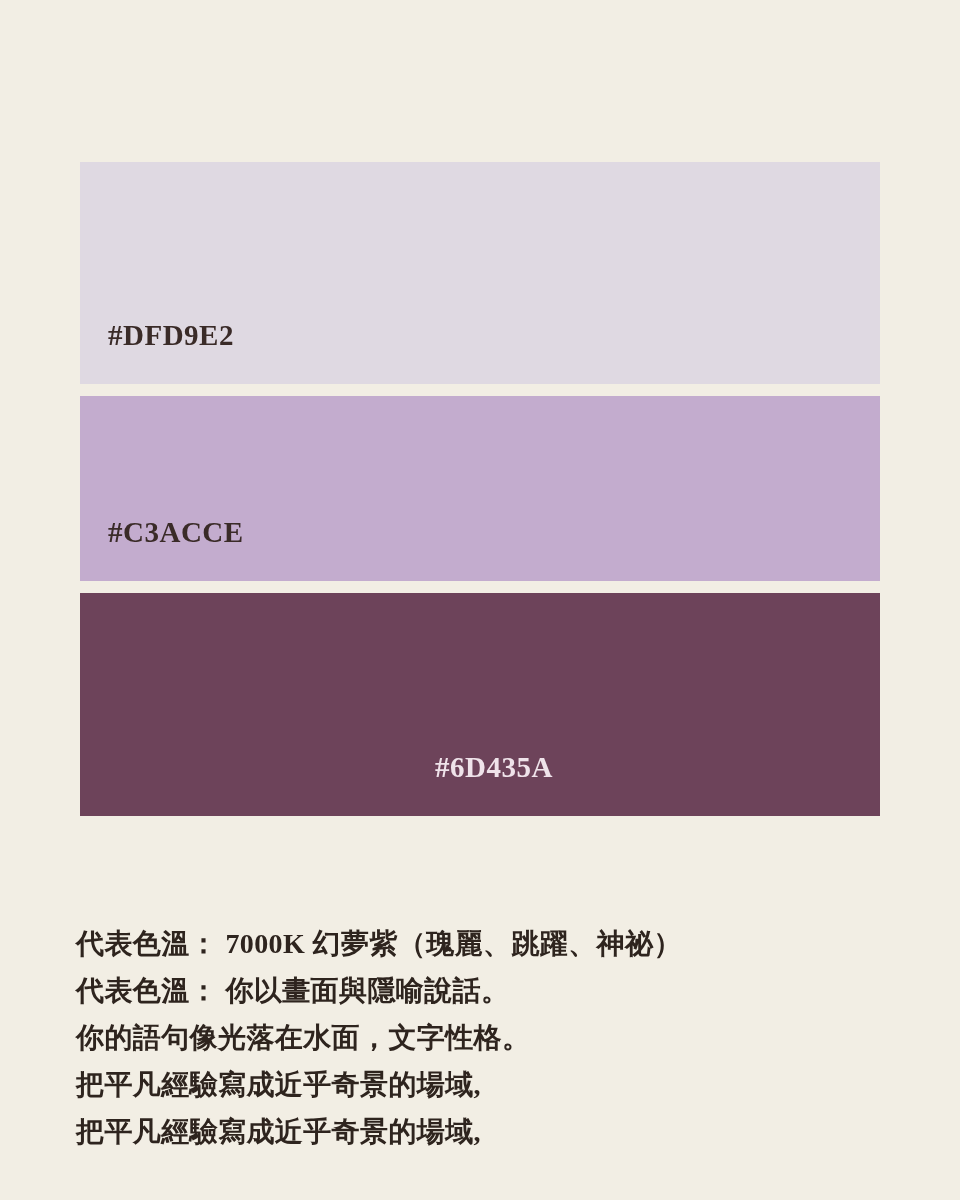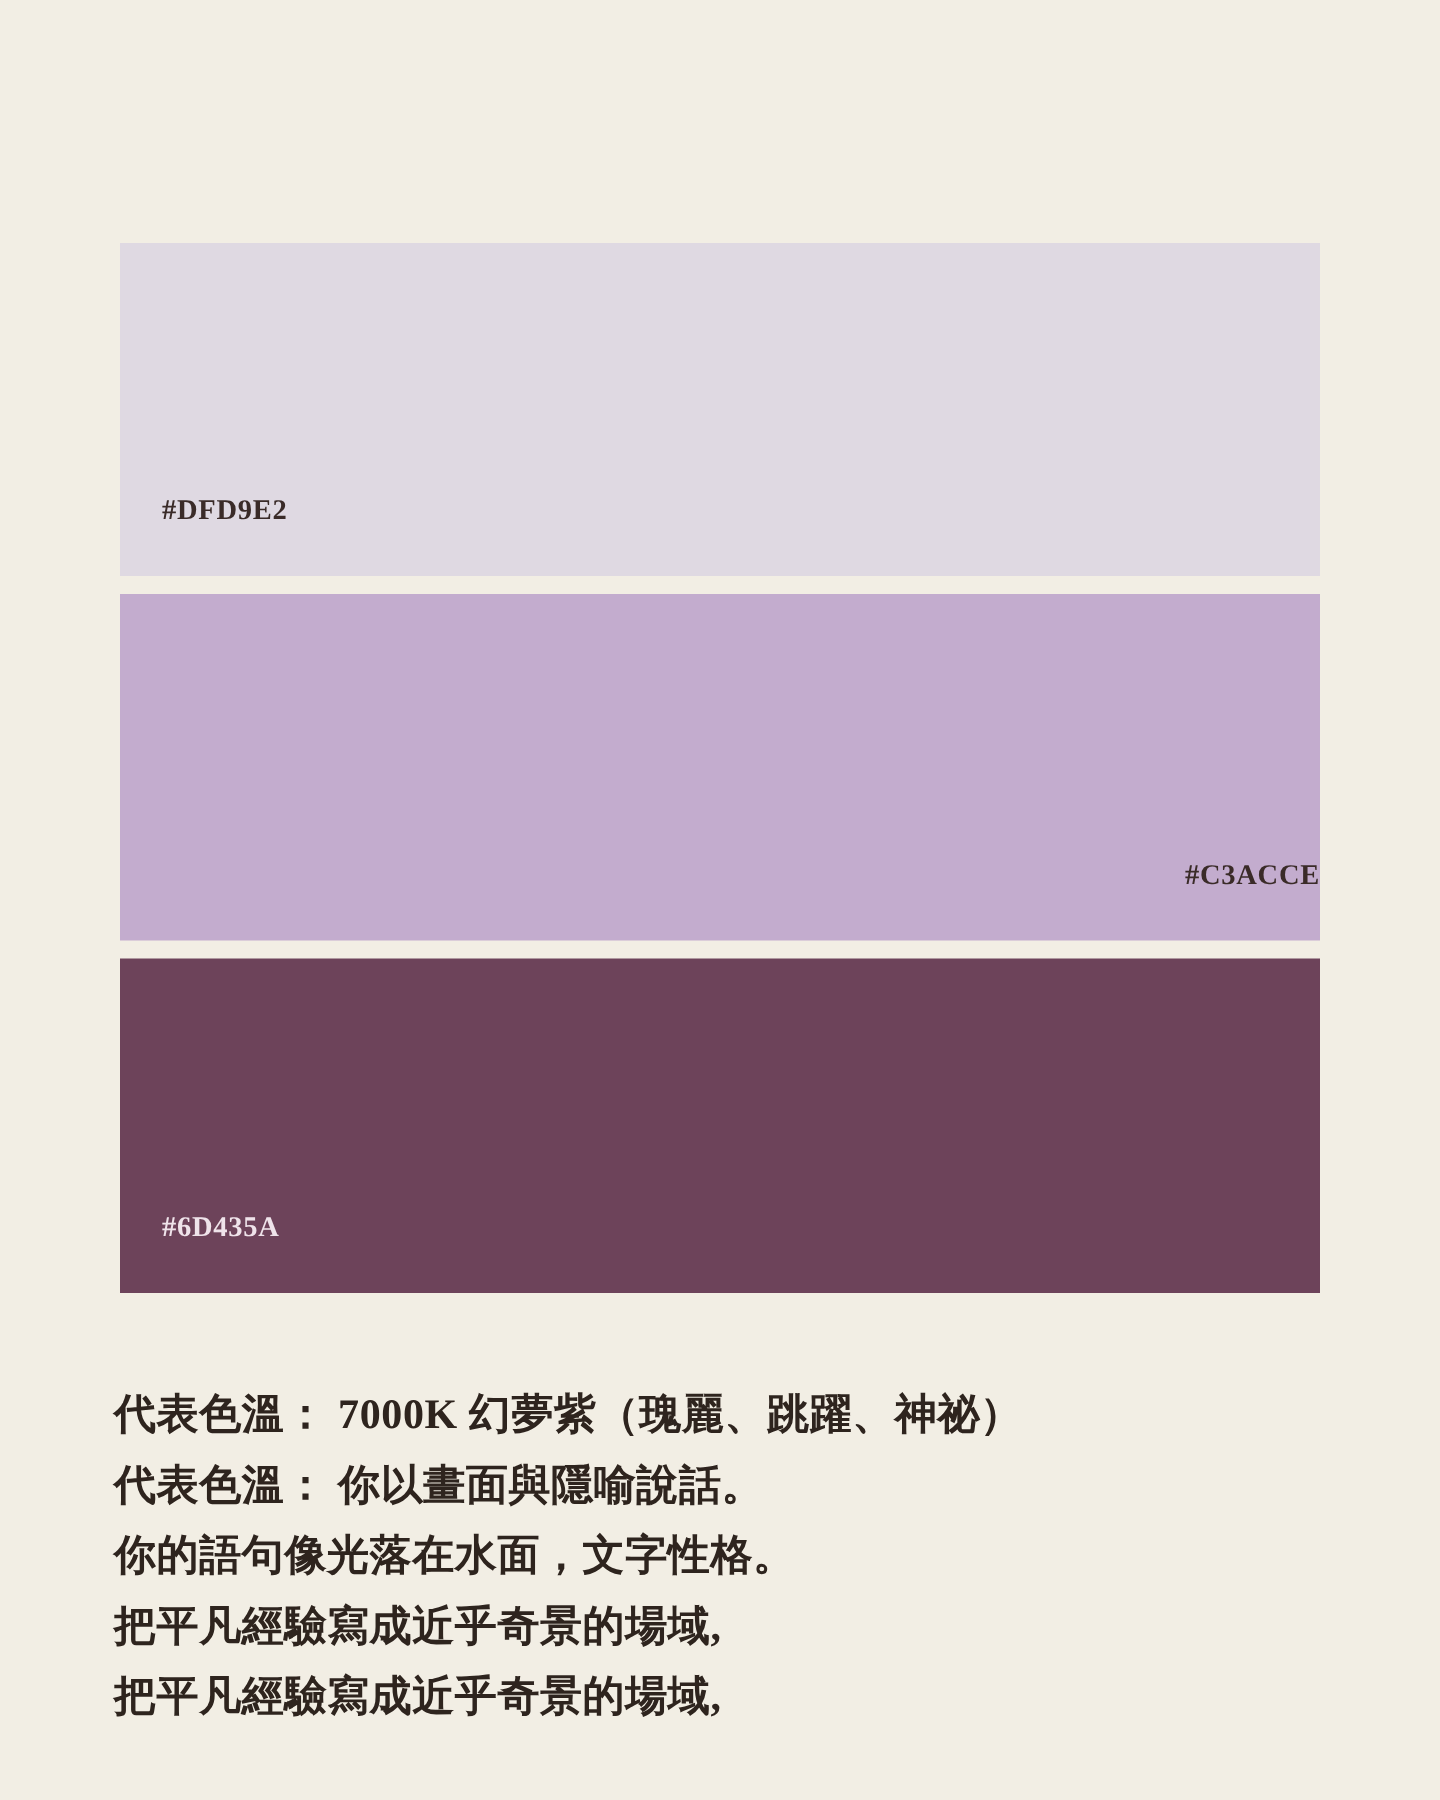--- a/index.html
+++ b/index.html
@@ -53,26 +53,26 @@
     position: relative;
     width: 800px;
     box-sizing: border-box;
     display: flex;
     align-items: flex-end;
   }
   .swatch + .swatch {
     margin-top: 12px;
   }
   .swatch-1 { height: 222px; }
-  .swatch-2 { height: 231px; justify-content: flex-end; }
-  .swatch-3 { height: 223px; }
+  .swatch-2 { height: 185px; }
+  .swatch-3 { height: 223px; justify-content: center; }
 
   .swatch-label {
     font-family: "Liberation Serif", "DejaVu Serif", serif;
-    font-size: 19px;
+    font-size: 29px;
     font-weight: 700;
     letter-spacing: 0.5px;
     padding-left: 28px;
     padding-bottom: 32px;
     white-space: nowrap;
   }
   .label-dark  { color: #3A2B28; }
   .label-light { color: #EFE3EA; }
 
   

